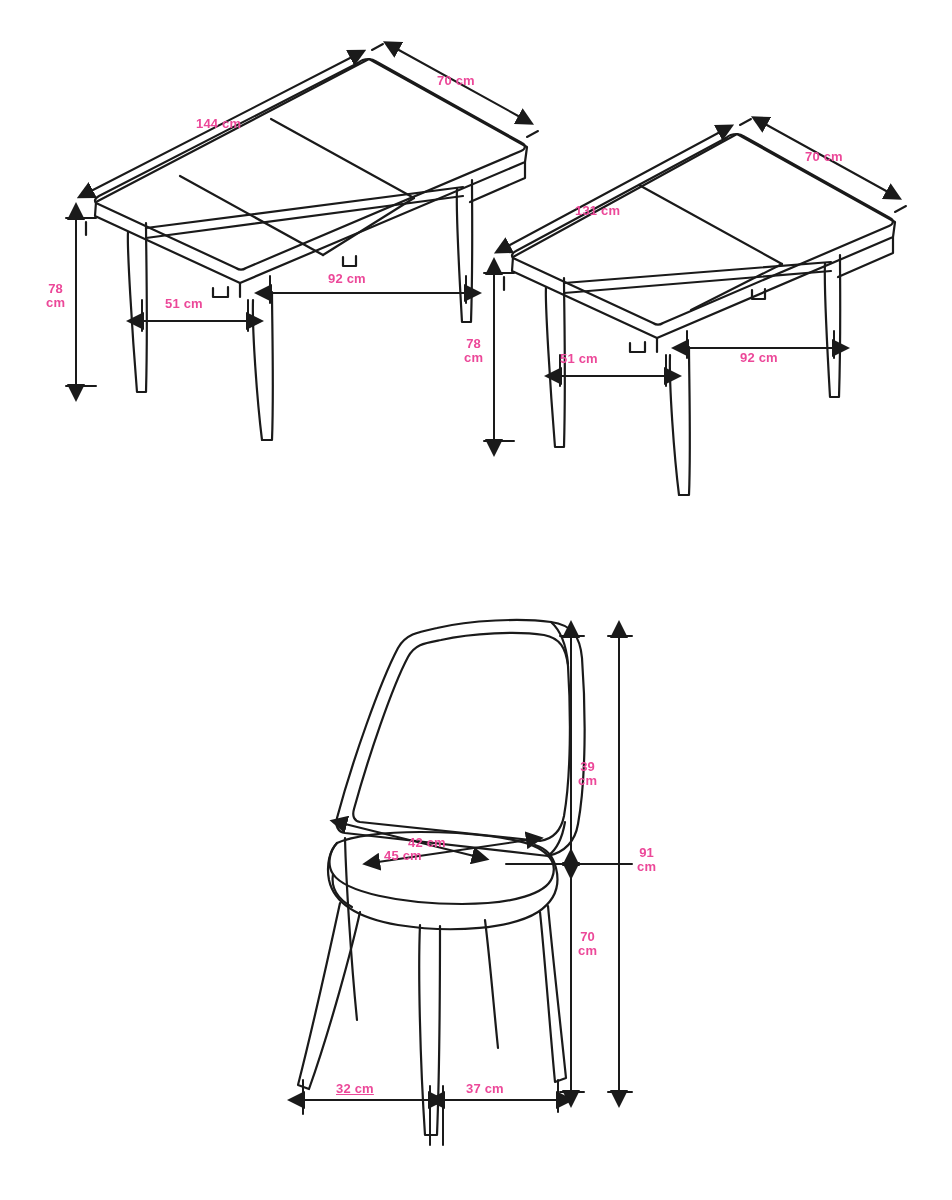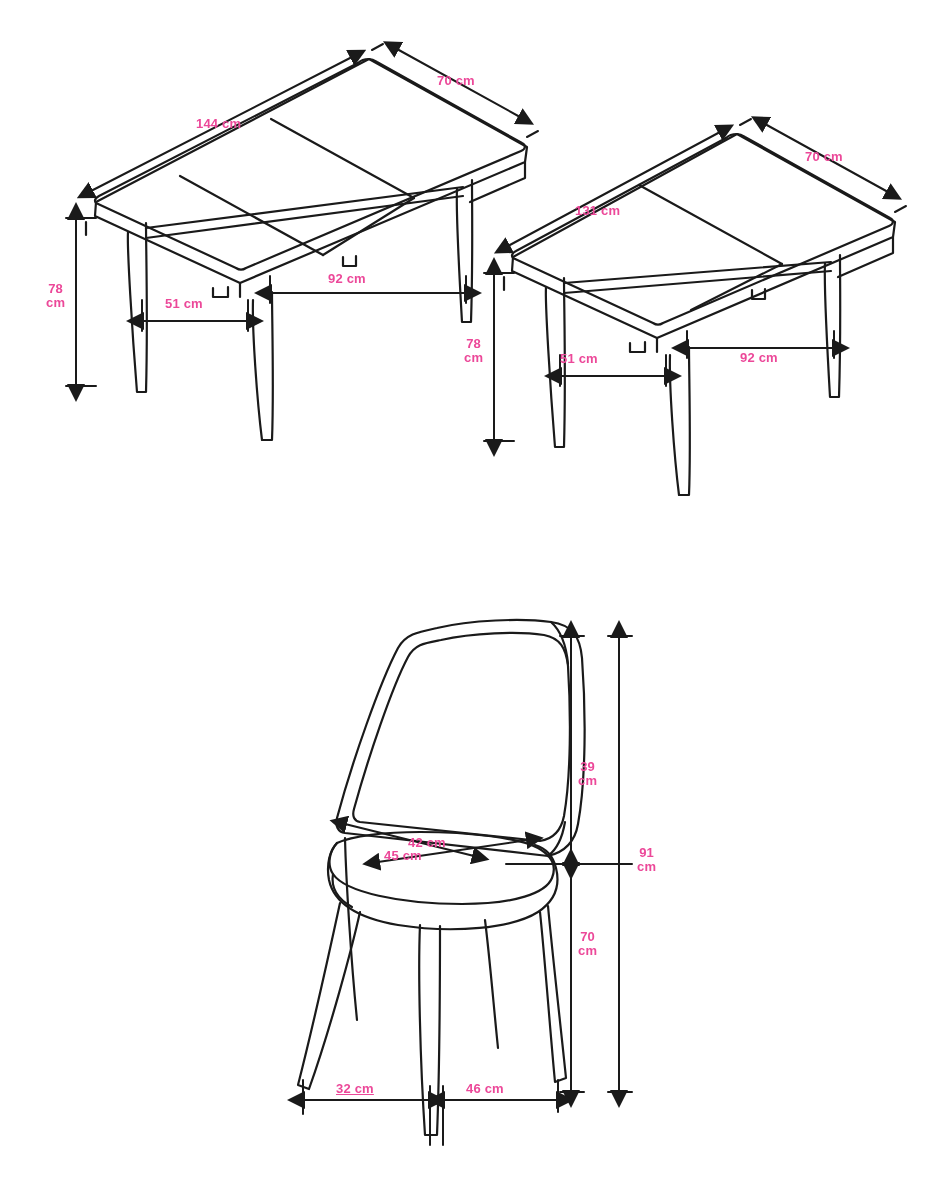--- a/index.html
+++ b/index.html
@@ -217,15 +217,15 @@
 
   <div class="dim-label two-line" style="left:578px; top:760px;">39
 cm</div>
   <div class="dim-label two-line" style="left:637px; top:846px;">91
 cm</div>
   <div class="dim-label two-line" style="left:578px; top:930px;">70
 cm</div>
   <div class="dim-label" style="left:408px; top:812px;margin-top:24px;">42 cm</div>
   <div class="dim-label" style="left:384px; top:849px;">45 cm</div>
   <div class="dim-label" style="left:336px; top:1082px;text-decoration:underline;">32 cm</div>
-  <div class="dim-label" style="left:466px; top:1082px;">46 cm</div>
+  <div class="dim-label" style="left:466px; top:1082px;">37 cm</div>
 
 </div>
 
 </body></html>

